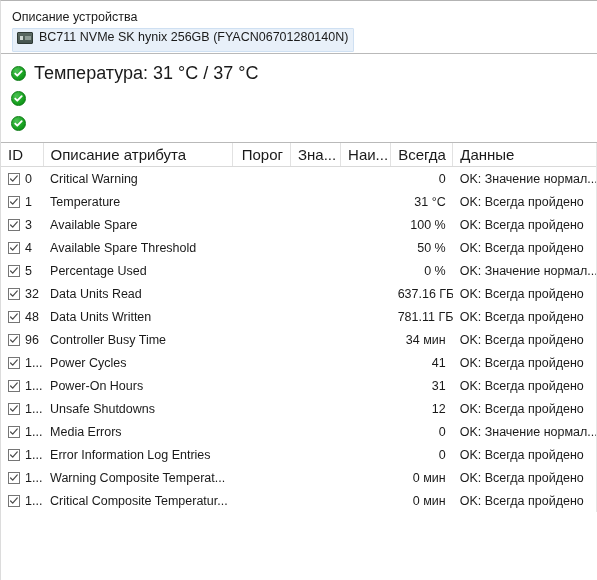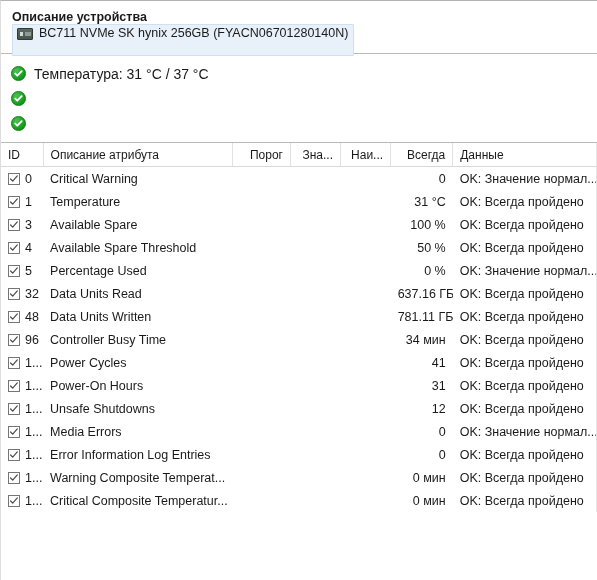--- a/index.html
+++ b/index.html
@@ -27,37 +27,36 @@
 
   
   .dev-section {
     padding: 6px 0 0 0;
   }
   .dev-title {
     padding: 2px 0 4px 11px;
     font-size: 12.5px;
     color: #1a1a1a;
     line-height: 16px;
-    font-weight: bold;
   }
   .dev-row {
     display: flex;
     align-items: center;
     gap: 6px;
     padding: 1px 0 3px 11px;
     height: 20px;
   }
   .dev-chip {
     display: inline-flex;
     align-items: center;
     gap: 6px;
     background: #e8f0f9;
     border: 1px solid #cfe0f2;
     border-radius: 1px;
-    padding: 1px 5px 14px 4px;
+    padding: 1px 5px 6px 4px;
     line-height: 15px;
   }
   .hdd-icon {
     width: 16px;
     height: 12px;
     position: relative;
     flex: 0 0 auto;
     background: linear-gradient(#5b6a63, #46544e);
     border: 1px solid #2f3a35;
     border-radius: 1px;
@@ -104,41 +103,41 @@
     height: 15px;
     flex: 0 0 auto;
     border-radius: 50%;
     background: radial-gradient(circle at 35% 30%, #4cc254 0%, #17a11f 60%, #0b7f13 100%);
     border: 1px solid #0a7a12;
     box-sizing: border-box;
     position: relative;
   }
   .ok-circle svg { position: absolute; left: 1px; top: 1px; }
   .status-text {
-    font-size: 14px;
+    font-size: 18px;
     color: #1a1a1a;
     white-space: nowrap;
     text-align: right;
   }
 
   
   .table-wrap {
     margin: 0;
     border-top: 1px solid #b9b9b9;
     background: #ffffff;
     position: relative;
   }
   table.attrs {
     border-collapse: collapse;
     width: 597px;
     table-layout: fixed;
   }
   table.attrs thead th {
     font-weight: normal;
-    font-size: 12px;
+    font-size: 15px;
     color: #1a1a1a;
     background: #ffffff;
     border-bottom: 1px solid #d9d9d9;
     border-right: 1px solid #e2e2e2;
     height: 23px;
     padding: 0 7px;
     text-align: left;
     vertical-align: middle;
     white-space: nowrap;
     overflow: hidden;

